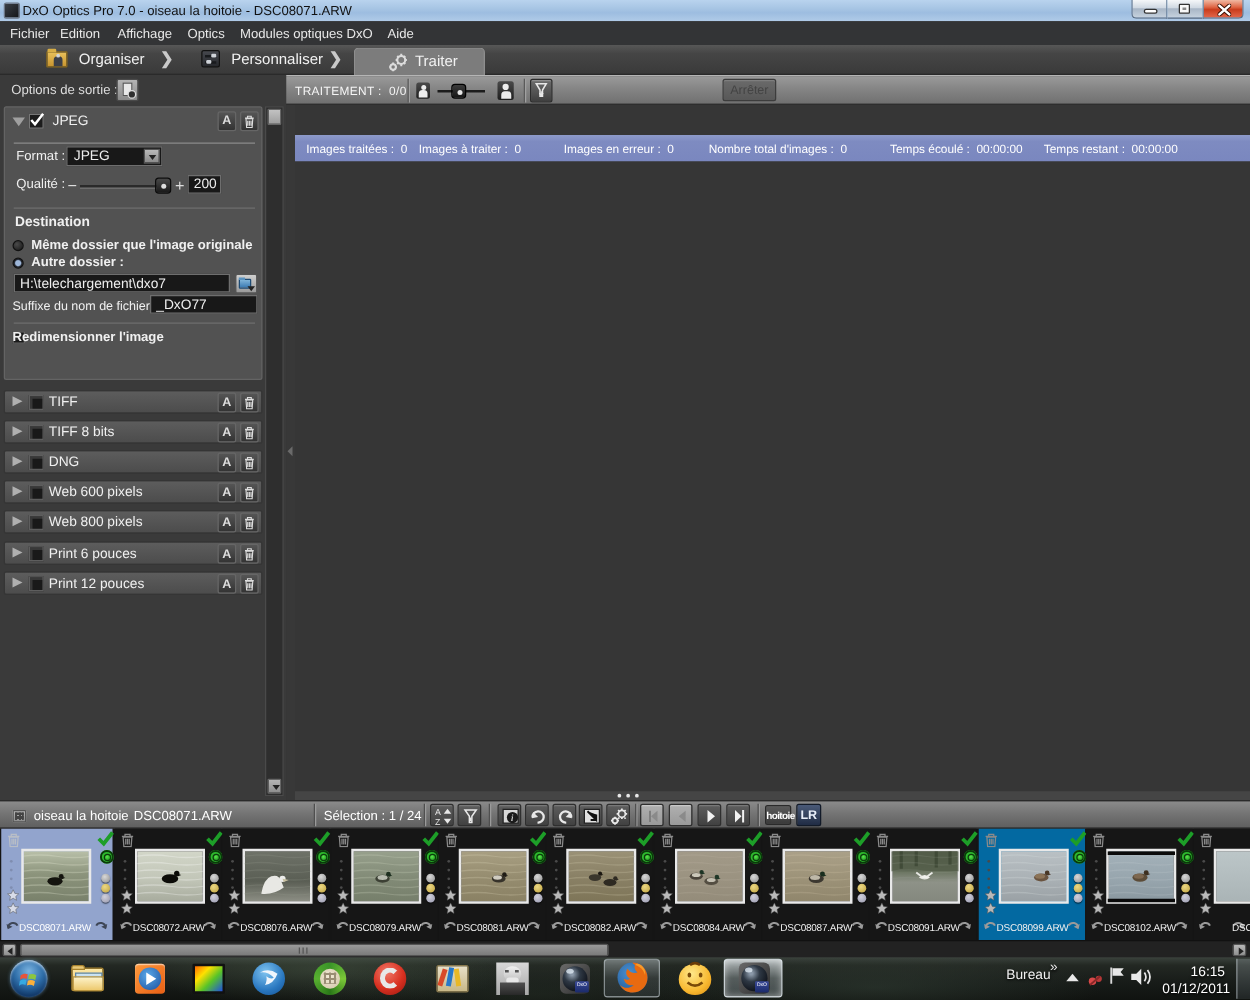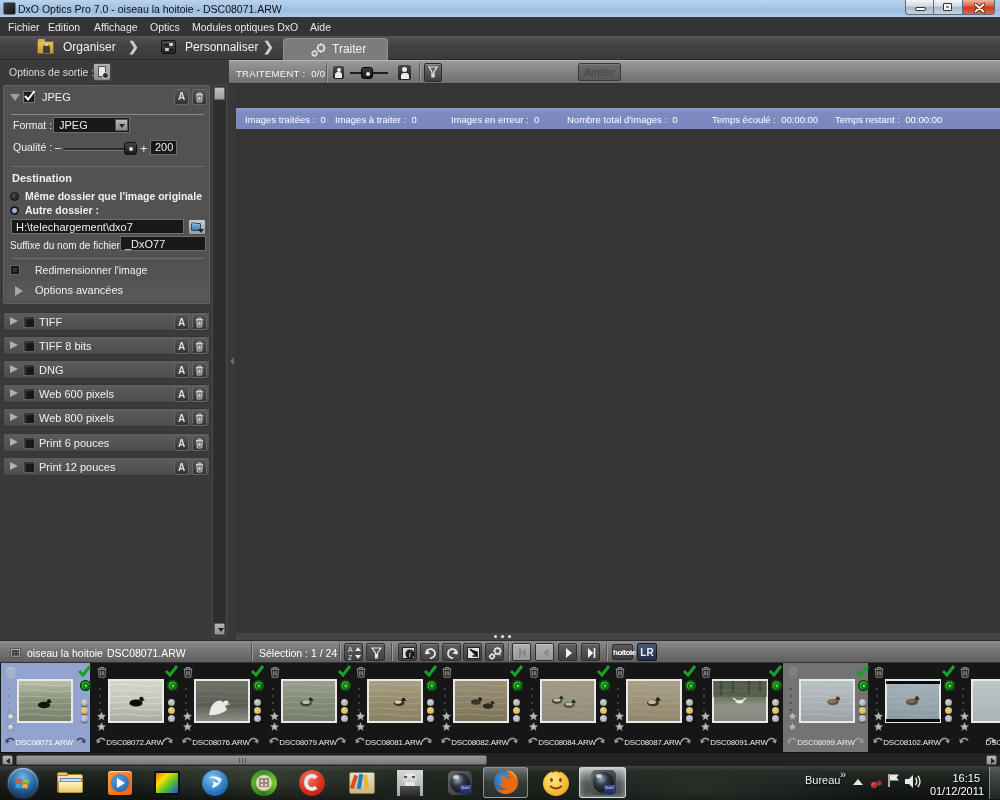--- a/index.html
+++ b/index.html
@@ -263,25 +263,21 @@
       <div style="position:absolute;right:1px;bottom:1px;width:0;height:0;border-left:3px solid transparent;border-right:3px solid transparent;border-top:4px solid #222"></div>
     </div>
     <div class="abs seclabel" style="left:6px;top:154px;font-size:10px">Suffixe du nom de fichier</div>
     <div class="abs dinput" style="left:116px;top:150px;width:86px;height:15px">
         <span style="position:absolute;left:4px;top:1px">_DxO77</span>
       </div>
     <div class="abs" style="left:7px;top:172px;width:193px;height:1px;background:#6e6e6e"></div>
     <div class="abs" style="left:6px;top:179px;width:10px;height:10px;background:#191919;border:1px solid #666">
         <div style="position:absolute;left:2px;top:2px;width:4px;height:4px;background:#333"></div>
       </div>
-    <div class="abs seclabel" style="left:31px;top:178px;font-size:10.5px;font-weight:normal">Redimensionner l'image</div>
-    <div class="abs" style="left:2px;top:195px;width:202px;height:20px;background:#575757;border-radius:2px">
-      <div style="position:absolute;left:9px;top:5px;width:0;height:0;border-top:5px solid transparent;border-bottom:5px solid transparent;border-left:8px solid #a8a8a8"></div>
-      <div class="seclabel" style="position:absolute;left:29px;top:3px">Options avancées</div>
-    </div>
+    <div class="abs seclabel" style="left:6px;top:178px;font-size:10.5px;font-weight:bold">Redimensionner l'image</div>
   </div>
   <div class="abs secrow" style="top:228px">
       <i class="ab"><b>A</b></i>
       <i class="tb"><svg class="tsvg" width="9" height="11" viewBox="0 0 9 11">
           <path d="M1 2.5h7M3 2V1h3v1M1.8 3h5.4l-.5 7H2.3Z M3.2 4.5v4M4.5 4.5v4M5.8 4.5v4" stroke="#ddd" stroke-width="0.9" fill="none"></path>
         </svg></i>
       <span class="rlab">TIFF</span>
     </div>
   <div class="abs secrow" style="top:252px">
       <i class="ab"><b>A</b></i>
@@ -864,21 +860,21 @@
       <svg class="abs" style="left:3px;top:72px" width="12" height="12" viewBox="0 0 12 12">
         <path d="M2.5 7 A4 4 0 0 1 10 5.5" fill="none" stroke="#9a9a9a" stroke-width="1.6"></path>
         <path d="M1.2 4.2 L2.2 8.4 L6 6.4 Z" fill="#9a9a9a"></path>
       </svg>
       <svg class="abs" style="left:70px;top:72px" width="12" height="12" viewBox="0 0 12 12">
         <path d="M9.5 7 A4 4 0 0 0 2 5.5" fill="none" stroke="#9a9a9a" stroke-width="1.6"></path>
         <path d="M10.8 4.2 L9.8 8.4 L6 6.4 Z" fill="#9a9a9a"></path>
       </svg>
       <div class="fname" style="color:#efefef">DSC08091.ARW</div>
     </div>
-    <div class="cell" style="left:783px;width:85px;background:#737373">
+    <div class="cell" style="left:783px;width:85px;background:#0369a1">
       <svg class="abs" style="left:4px;top:3px" width="12" height="12" viewBox="0 0 12 12">
         <path d="M1.5 3h9M4 2.6V1.5h4v1.1M2.5 3.6h7l-.6 7.6H3.1Z M4.6 5v4.5M6 5v4.5M7.4 5v4.5" stroke="#8a8a8a" stroke-width="1" fill="none"></path>
       </svg>
       <svg class="abs" style="left:72px;top:1px" width="15" height="14" viewBox="0 0 15 14">
         <path d="M2 7 L6 11 L13 2" fill="none" stroke="#1d9e28" stroke-width="3"></path>
       </svg>
       <div class="photo" style="background:linear-gradient(#b9c0c4, #aab1b5 55%, #9aa1a5)">
         <svg width="54" height="41" viewBox="0 0 54 41" style="position:absolute;left:-1px;top:0px">
           <path d="M0 4 q 14 -2 27 0 t 27 0" stroke="#d8dde0" stroke-opacity="0.28" fill="none" stroke-width="1"></path>
           <path d="M0 10 q 14 -2 27 0 t 27 0" stroke="#d8dde0" stroke-opacity="0.28" fill="none" stroke-width="1"></path>

